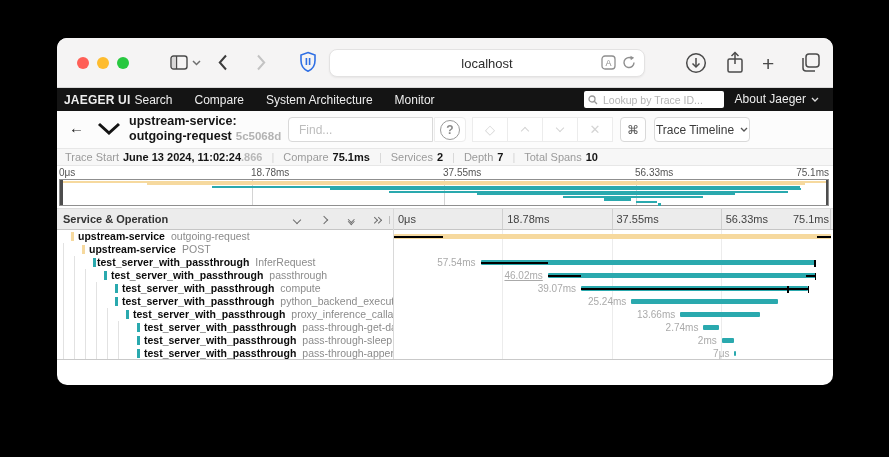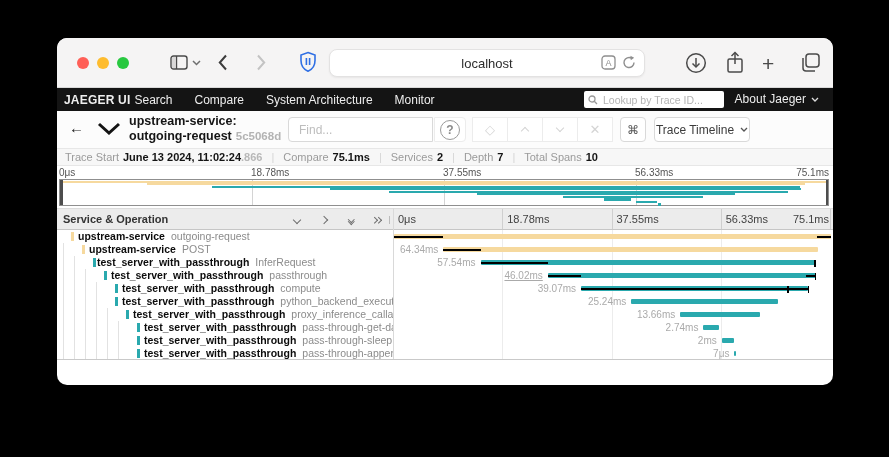--- a/index.html
+++ b/index.html
@@ -340,25 +340,20 @@
           <div class="crit" style="left: 423.016px; width: 13.984px;"></div>
         </div>
       </div>
       <div class="row">
         <div class="row-left">
           <div class="guide" style="left: 6px;"></div>
           <div class="row-chev" style="left: 14px;"><span class="chev sm" style="border-color:#8a8a8a;transform:rotate(45deg);display:inline-block"></span></div>
           <div class="chip" style="left: 25px; background: rgb(246, 217, 158);"></div>
           <div class="svc" style="left: 32px;">upstream-service<span class="op">POST</span></div>
         </div>
-        <div class="row-right">
-          <div class="durlabel" style="left: 49.381px;">64.34ms</div>
-          <div class="bar" style="left: 49.381px; width: 374.509px; background: rgb(246, 217, 158);"></div>
-          <div class="crit" style="left: 49.381px; width: 37.145px;"></div>
-        </div>
       </div>
       <div class="row">
         <div class="row-left">
           <div class="guide" style="left: 6px;"></div>
           <div class="guide" style="left: 17px;"></div>
           <div class="row-chev" style="left: 25px;"><span class="chev sm" style="border-color:#8a8a8a;transform:rotate(45deg);display:inline-block"></span></div>
           <div class="chip" style="left: 36px; background: rgb(42, 169, 174);"></div>
           <div class="svc" style="left: 40px;">test_server_with_passthrough<span class="op">InferRequest</span></div>
         </div>
         <div class="row-right">

